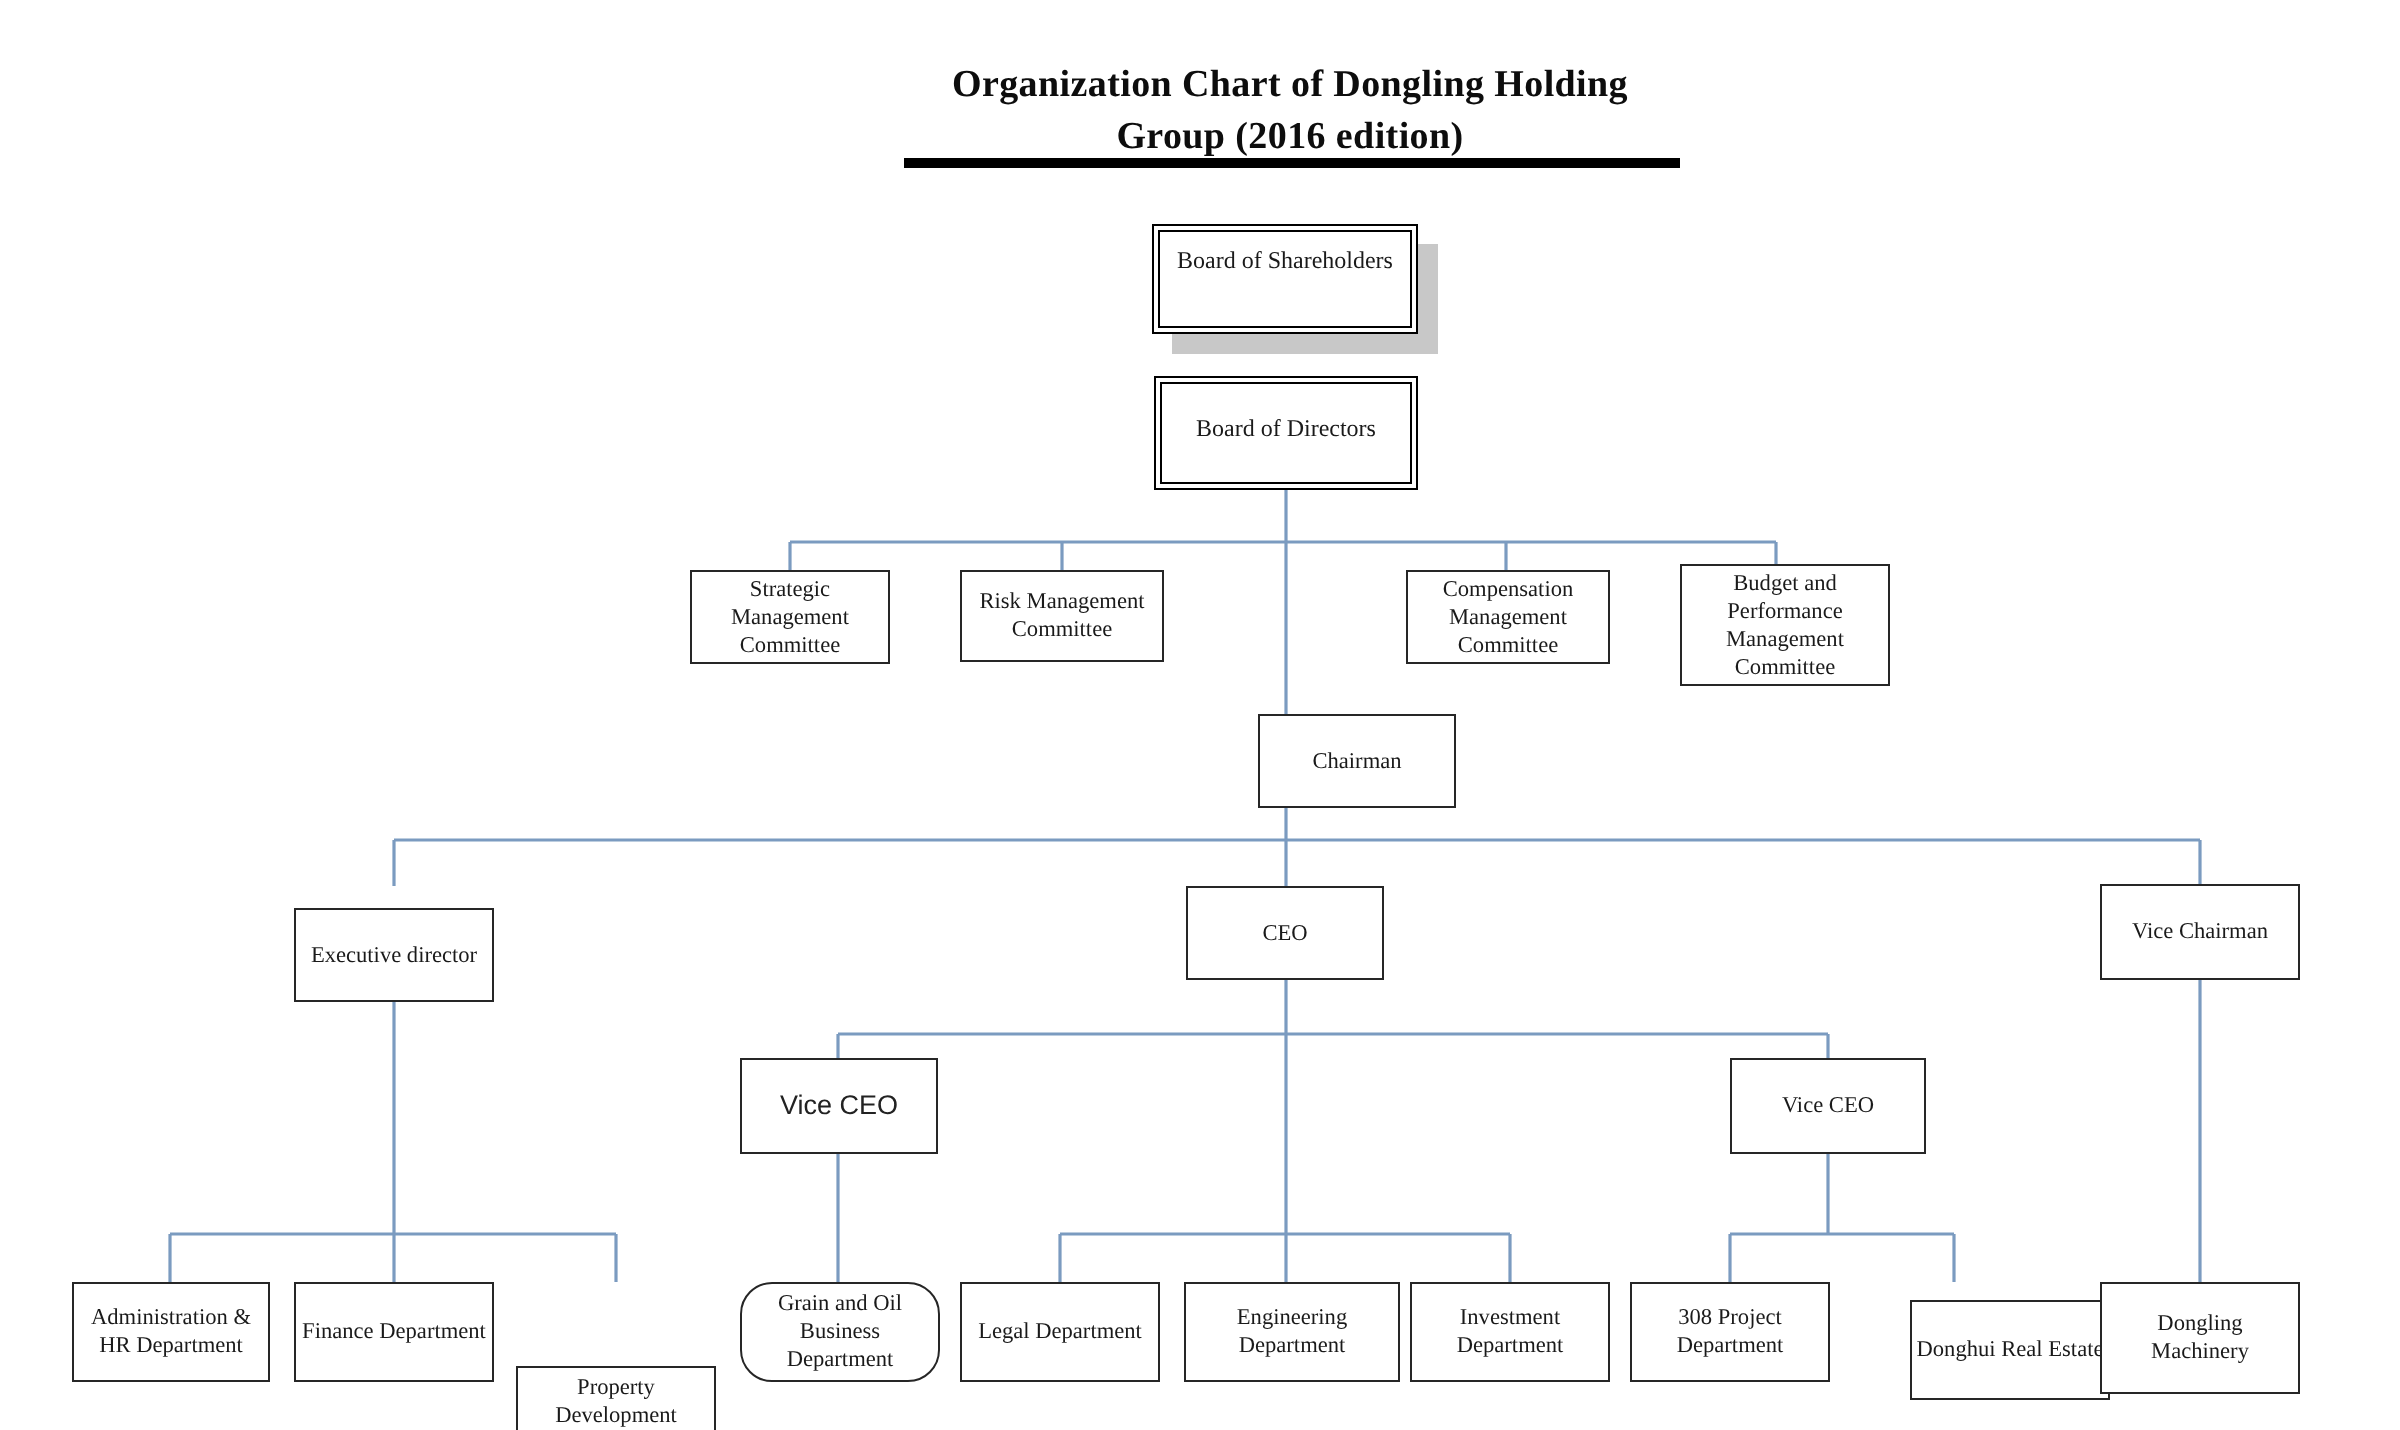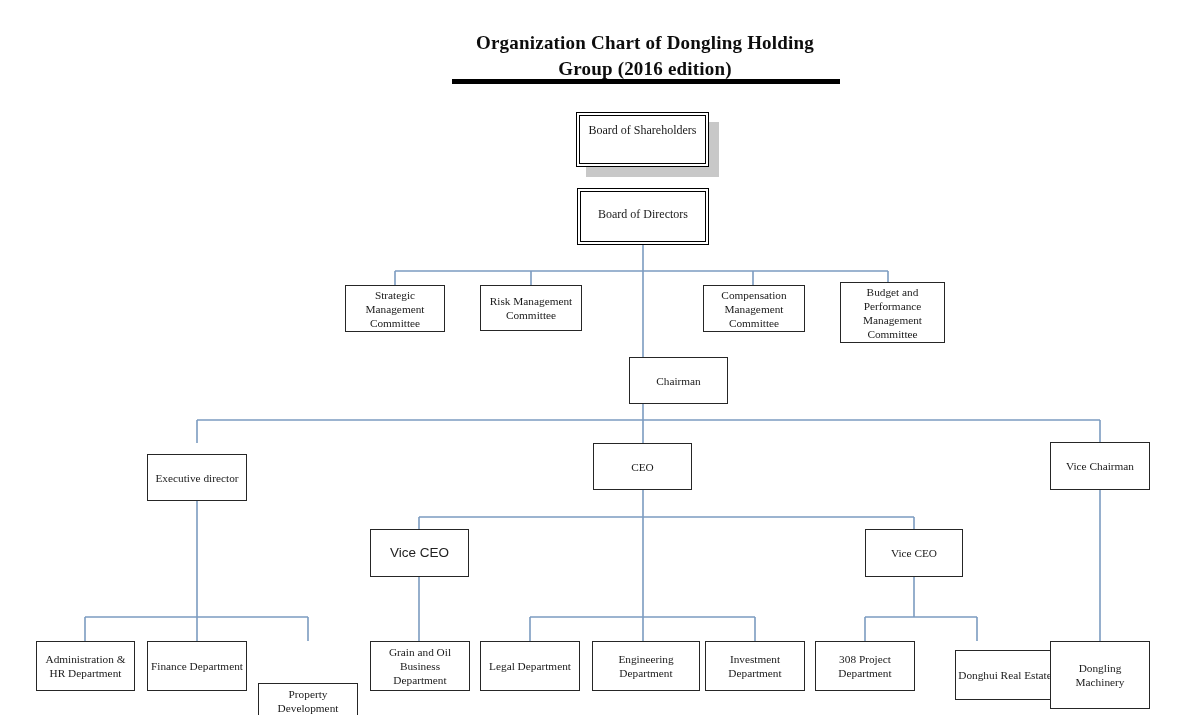--- a/index.html
+++ b/index.html
@@ -160,35 +160,35 @@
       </div>
       <div class="node" style="left: 36px; top: 641px; width: 99px; height: 50px;">
         <span class="label">Administration &amp; HR Department</span>
       </div>
       <div class="node" style="left: 147px; top: 641px; width: 100px; height: 50px;">
         <span class="label">Finance Department</span>
       </div>
       <div class="node" style="left: 258px; top: 641px; width: 100px; height: 50px; margin-top: 42px;">
         <span class="label">Property Development Department</span>
       </div>
-      <div class="node" style="left: 370px; top: 641px; width: 100px; height: 50px;">
+      <div class="node" style="left: 370px; top: 641px; width: 100px; height: 50px; border-radius: 16px;">
         <span class="label">Grain and Oil Business Department</span>
       </div>
       <div class="node" style="left: 480px; top: 641px; width: 100px; height: 50px;">
         <span class="label">Legal Department</span>
       </div>
       <div class="node" style="left: 592px; top: 641px; width: 108px; height: 50px;">
         <span class="label">Engineering Department</span>
       </div>
       <div class="node" style="left: 705px; top: 641px; width: 100px; height: 50px;">
         <span class="label">Investment Department</span>
       </div>
       <div class="node" style="left: 815px; top: 641px; width: 100px; height: 50px;">
         <span class="label">308 Project Department</span>
       </div>
       <div class="node" style="left: 927px; top: 650px; width: 100px; height: 50px; margin-left: 28px;">
         <span class="label">Donghui Real Estate</span>
       </div>
-      <div class="node" style="left: 1050px; top: 641px; width: 100px; height: 68px;">
+      <div class="node" style="left: 1050px; top: 641px; width: 100px; height: 56px;">
         <span class="label">Dongling Machinery</span>
       </div>
     </div>
 </div>
 
 </body></html>

